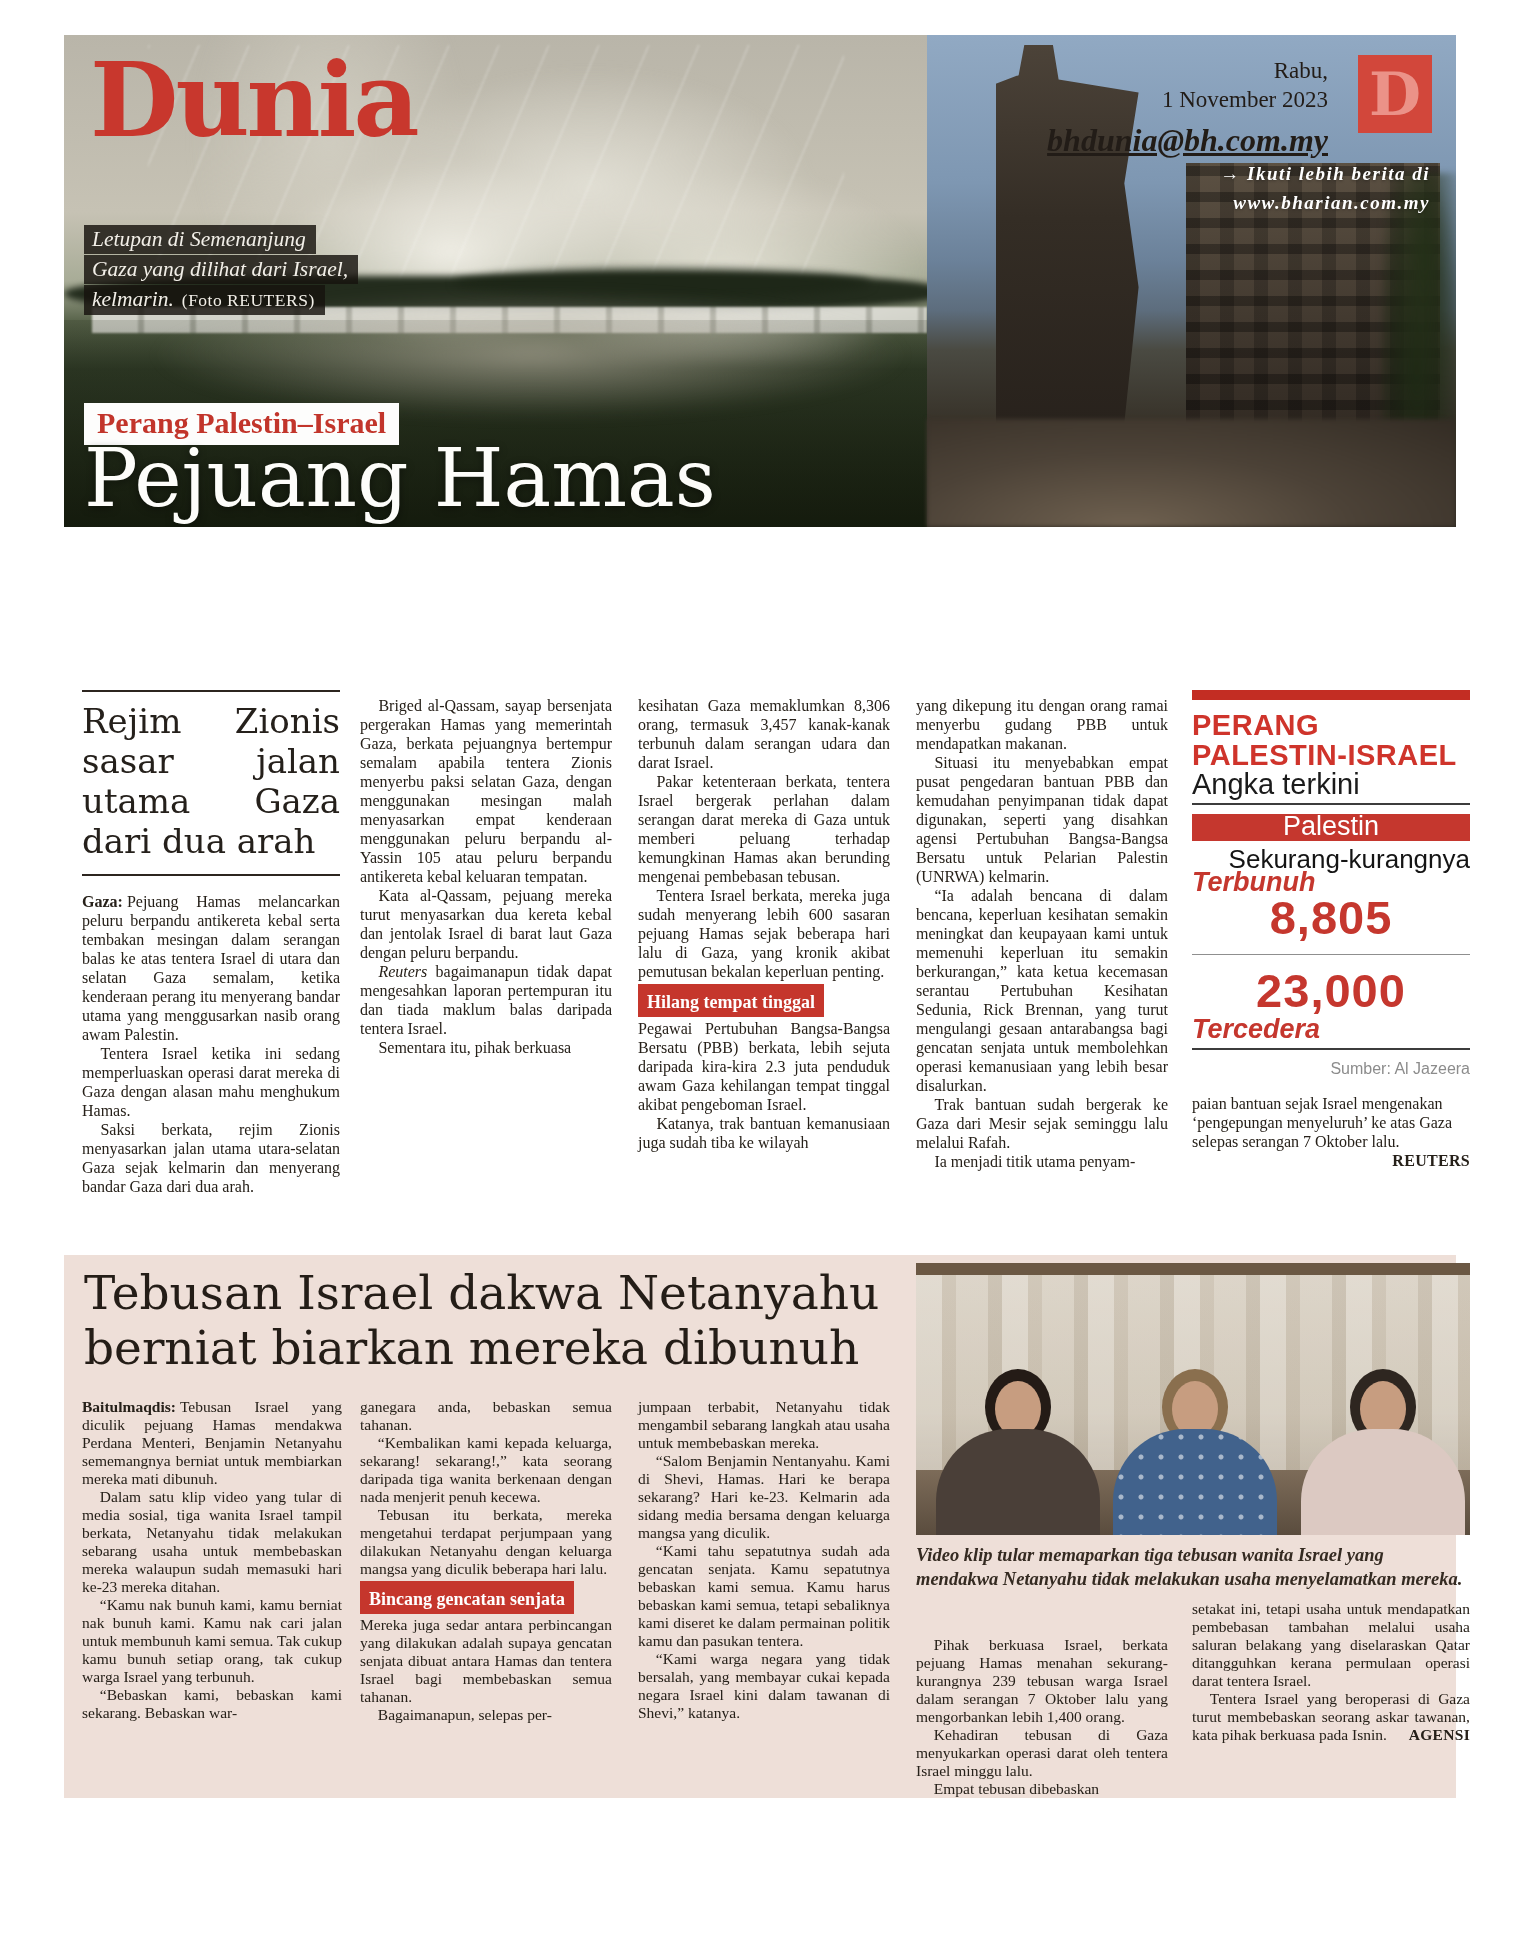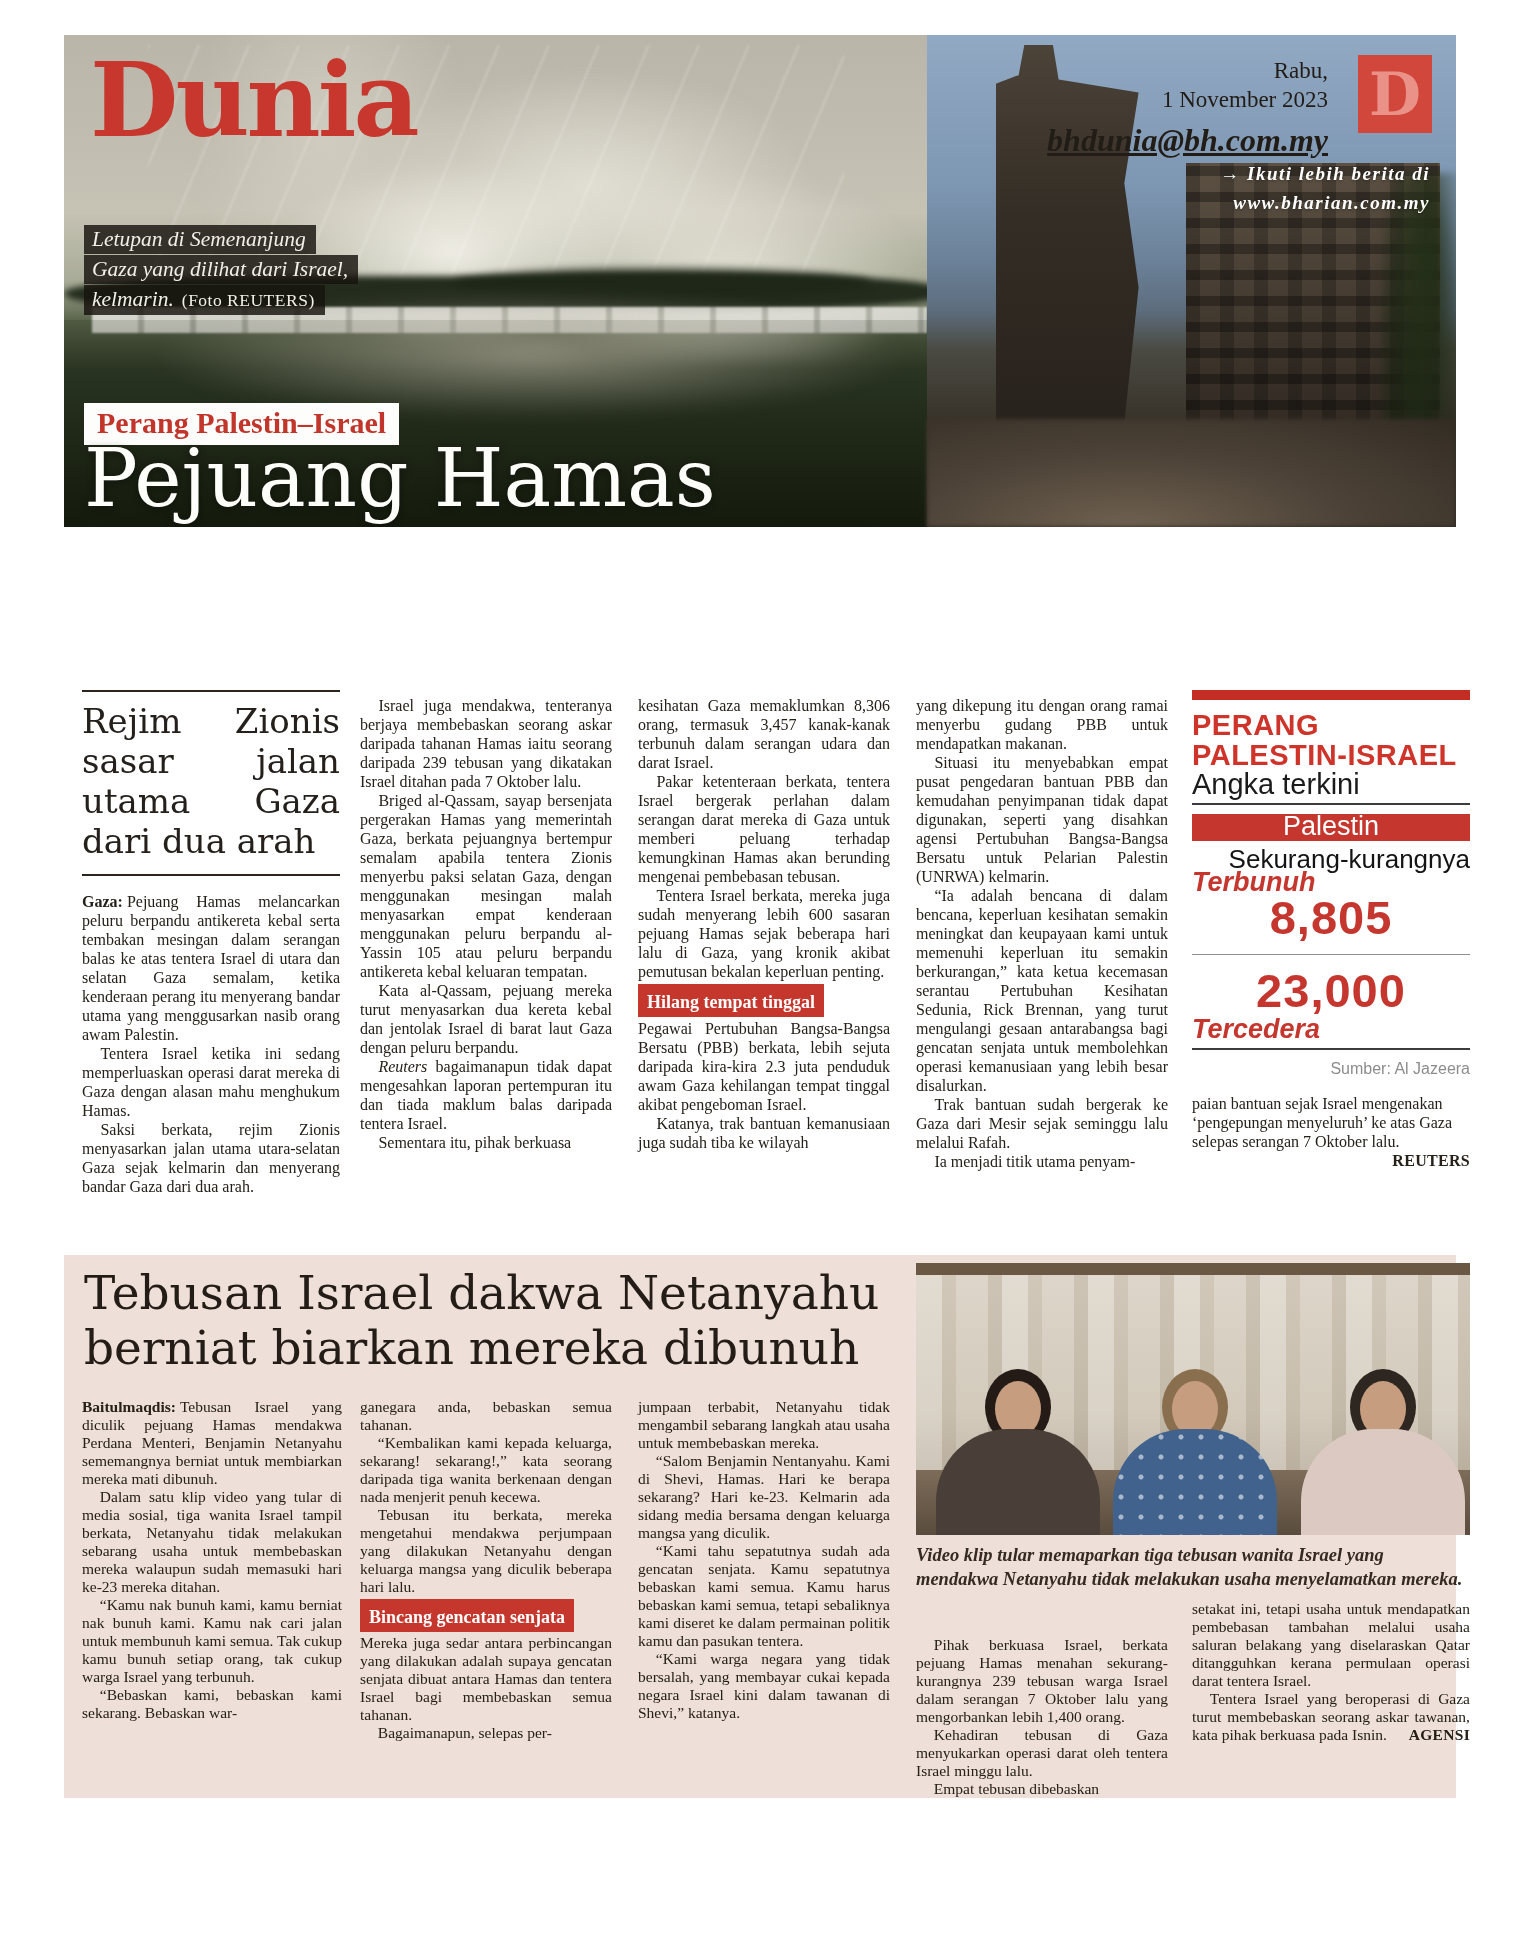--- a/index.html
+++ b/index.html
@@ -188,21 +188,20 @@
       <hr class="rule">
       <div class="subhead">Rejim Zionis sasar jalan utama Gaza dari dua arah</div>
       <hr class="rule">
       <div style="height:16px"></div>
       <p class="para"><span class="lead-label">Gaza:</span><span>Pejuang Hamas melancarkan peluru berpandu antikereta kebal serta tembakan mesingan dalam serangan balas ke atas tentera Israel di utara dan selatan Gaza semalam, ketika kenderaan perang itu menyerang bandar utama yang menggusarkan nasib orang awam Palestin.</span></p>
       <p class="para ind">Tentera Israel ketika ini sedang memperluaskan operasi darat mereka di Gaza dengan alasan mahu menghukum Hamas.</p>
       <p class="para ind">Saksi berkata, rejim Zionis menyasarkan jalan utama utara-selatan Gaza sejak kelmarin dan menyerang bandar Gaza dari dua arah.</p>
     </div>
 
     <div class="mcol" id="mc2">
-      <p class="para ind">Israel juga mendakwa, tenteranya berjaya membebaskan seorang askar daripada tahanan Hamas iaitu seorang daripada 239 tebusan yang dikatakan Israel ditahan pada 7 Oktober lalu.</p>
       <p class="para ind">Briged al-Qassam, sayap bersenjata pergerakan Hamas yang memerintah Gaza, berkata pejuangnya bertempur semalam apabila tentera Zionis menyerbu paksi selatan Gaza, dengan menggunakan mesingan malah menyasarkan empat kenderaan menggunakan peluru berpandu al-Yassin 105 atau peluru berpandu antikereta kebal keluaran tempatan.</p>
       <p class="para ind">Kata al-Qassam, pejuang mereka turut menyasarkan dua kereta kebal dan jentolak Israel di barat laut Gaza dengan peluru berpandu.</p>
       <p class="para ind"><i>Reuters</i> <span>bagaimanapun tidak dapat mengesahkan laporan pertempuran itu dan tiada maklum balas daripada tentera Israel.</span></p>
       <p class="para ind">Sementara itu, pihak berkuasa</p>
     </div>
 
     <div class="mcol" id="mc3">
       <p class="para">kesihatan Gaza memaklumkan 8,306 orang, termasuk 3,457 kanak-kanak terbunuh dalam serangan udara dan darat Israel.</p>
       <p class="para ind">Pakar ketenteraan berkata, tentera Israel bergerak perlahan dalam serangan darat mereka di Gaza untuk memberi peluang terhadap kemungkinan Hamas akan berunding mengenai pembebasan tebusan.</p>
       <p class="para ind">Tentera Israel berkata, mereka juga sudah menyerang lebih 600 sasaran pejuang Hamas sejak beberapa hari lalu di Gaza, yang kronik akibat pemutusan bekalan keperluan penting.</p>
@@ -271,21 +270,21 @@
     <div class="bcol" id="bc1">
       <p class="para"><span class="lead-label">Baitulmaqdis:</span><span>Tebusan Israel yang diculik pejuang Hamas mendakwa Perdana Menteri, Benjamin Netanyahu sememangnya berniat untuk membiarkan mereka mati dibunuh.</span></p>
       <p class="para ind">Dalam satu klip video yang tular di media sosial, tiga wanita Israel tampil berkata, Netanyahu tidak melakukan sebarang usaha untuk membebaskan mereka walaupun sudah memasuki hari ke-23 mereka ditahan.</p>
       <p class="para ind">“Kamu nak bunuh kami, kamu berniat nak bunuh kami. Kamu nak cari jalan untuk membunuh kami semua. Tak cukup kamu bunuh setiap orang, tak cukup warga Israel yang terbunuh.</p>
       <p class="para ind">“Bebaskan kami, bebaskan kami sekarang. Bebaskan war-</p>
     </div>
 
     <div class="bcol" id="bc2">
       <p class="para">ganegara anda, bebaskan semua tahanan.</p>
       <p class="para ind">“Kembalikan kami kepada keluarga, sekarang! sekarang!,” kata seorang daripada tiga wanita berkenaan dengan nada menjerit penuh kecewa.</p>
-      <p class="para ind">Tebusan itu berkata, mereka mengetahui mendakwa perjumpaan yang dilakukan Netanyahu dengan keluarga mangsa yang diculik beberapa hari lalu.</p>
+      <p class="para ind">Tebusan itu berkata, mereka mengetahui terdapat perjumpaan yang dilakukan Netanyahu dengan keluarga mangsa yang diculik beberapa hari lalu.</p>
       <div><span class="rlabel">Bincang gencatan senjata</span></div>
       <p class="para">Mereka juga sedar antara perbincangan yang dilakukan adalah supaya gencatan senjata dibuat antara Hamas dan tentera Israel bagi membebaskan semua tahanan.</p>
       <p class="para ind">Bagaimanapun, selepas per-</p>
     </div>
 
     <div class="bcol" id="bc3">
       <p class="para">jumpaan terbabit, Netanyahu tidak mengambil sebarang langkah atau usaha untuk membebaskan mereka.</p>
       <p class="para ind">“Salom Benjamin Nentanyahu. Kami di Shevi, Hamas. Hari ke berapa sekarang? Hari ke-23. Kelmarin ada sidang media bersama dengan keluarga mangsa yang diculik.</p>
       <p class="para ind">“Kami tahu sepatutnya sudah ada gencatan senjata. Kamu sepatutnya bebaskan kami semua. Kamu harus bebaskan kami semua, tetapi sebaliknya kami diseret ke dalam permainan politik kamu dan pasukan tentera.</p>
       <p class="para ind">“Kami warga negara yang tidak bersalah, yang membayar cukai kepada negara Israel kini dalam tawanan di Shevi,” katanya.</p>

